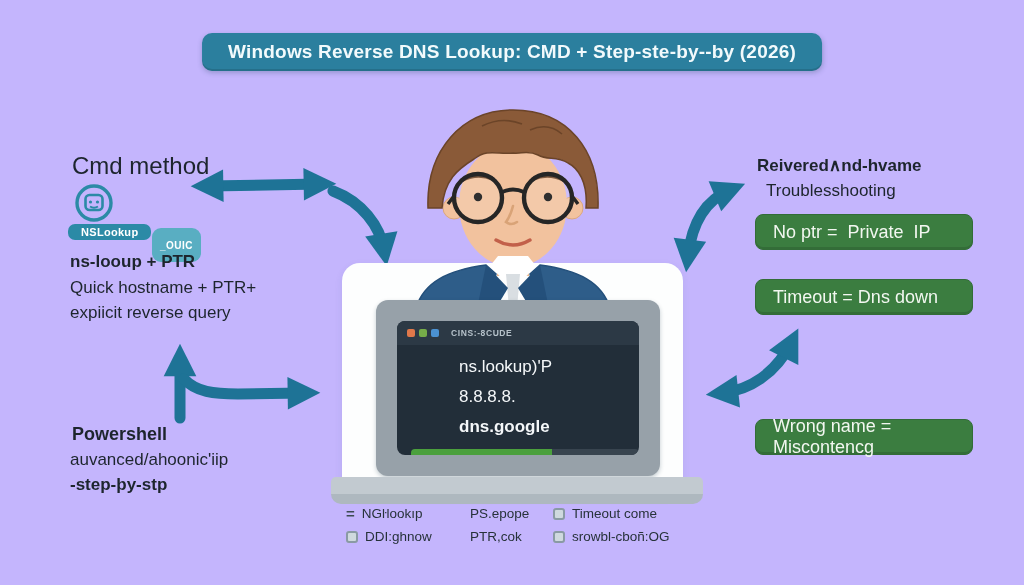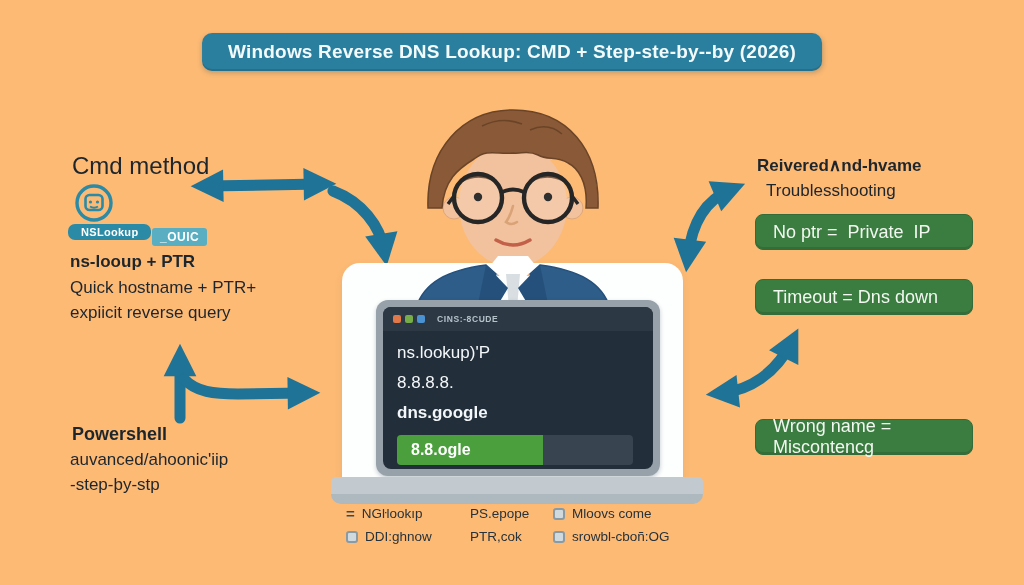--- a/index.html
+++ b/index.html
@@ -1,53 +1,53 @@
 <!DOCTYPE html>
 <html><head>
 <meta charset="utf-8">
 <style>
   html,body{margin:0;padding:0;}
-  .canvas{position:relative;width:1024px;height:585px;background:#fdba74;overflow:hidden;
+  .canvas{position:relative;width:1024px;height:585px;background:#c4b5fd;overflow:hidden;
           font-family:"Liberation Sans",sans-serif;color:#1d252d;}
   .abs{position:absolute;}
 
   
   .banner{top:33px;left:50%;transform:translateX(-50%);background:#2b7f9e;color:#f2fafc;
           border-radius:10px;padding:8px 26px;font-size:19px;font-weight:bold;white-space:nowrap;
           box-shadow:0 2px 5px rgba(20,60,80,.25), inset 0 -2px 0 rgba(0,0,0,.12);letter-spacing:.2px;}
 
   
   .h-md{font-size:24px;font-weight:500;}
   .h-bold{font-size:18px;font-weight:bold;}
   .body-txt{font-size:17px;}
   .icon-circle{top:183px;left:74px;width:40px;height:40px;}
   .pill{background:#2b8aa6;color:#fff;border-radius:7px;font-weight:bold;display:inline-flex;
         align-items:center;justify-content:center;}
   .pill-main{top:224px;left:68px;height:16px;padding:0 13px;font-size:11px;letter-spacing:.3px;}
-  .pill-small{top:228px;left:152px;height:18px;padding:0 8px;font-size:12px;background:#59aec2;border-radius:3px;letter-spacing:.5px;}
+  .pill-small{top:228px;left:152px;height:18px;padding:8px 8px;font-size:10px;background:#59aec2;border-radius:9px;letter-spacing:.5px;}
 
   
   .gbadge{left:755px;width:218px;height:36px;background:#3b7d40;border:1px solid #336c38;border-radius:8px;
           color:#f2f7f0;font-size:18px;display:flex;align-items:center;padding-left:17px;box-sizing:border-box;
           white-space:pre-wrap;box-shadow:inset 0 -2px 0 rgba(0,0,0,.12);}
 
   
   .card{top:263px;left:342px;width:341px;height:232px;background:#fdfefe;border-radius:18px;
         box-shadow:0 3px 8px rgba(40,80,100,.08);}
   .laptop-frame{top:300px;left:376px;width:284px;height:176px;background:#97a1a9;border-radius:12px;
-                padding:7px;box-sizing:border-box;box-shadow:0 2px 4px rgba(20,50,70,.25);}
+                padding:21px;box-sizing:border-box;box-shadow:0 2px 4px rgba(20,50,70,.25);}
   .screen{width:100%;height:100%;background:#222e39;border-radius:8px;overflow:hidden;}
   .titlebar{height:24px;background:#2c3945;display:flex;align-items:center;padding-left:10px;}
   .dot{width:8px;height:8px;border-radius:2px;margin-right:4px;}
   .dot-orange{background:#e0784a;}
   .dot-green{background:#76ad49;}
   .dot-blue{background:#4b92d2;}
   .tb-label{font-size:8.5px;font-weight:bold;color:#b6c2ca;letter-spacing:.6px;margin-left:8px;}
   .term-body{padding:10px 0 0 14px;color:#f4f7f9;}
-  .tline{font-size:17px;height:30px;line-height:24px;}
+  .tline{font-size:17px;height:30px;line-height:24px;margin-left:48px;}
   .tline-bold{font-weight:bold;}
   .hl-row{display:flex;margin-top:4px;}
   .hl-green{width:146px;height:30px;background:#4ba03d;border-radius:4px 0 0 4px;color:#fff;
             font-size:16px;font-weight:bold;display:flex;align-items:center;padding-left:14px;box-sizing:border-box;}
   .hl-dark{width:90px;height:30px;background:#38444f;border-radius:0 4px 4px 0;}
   .base-top{top:477px;left:331px;width:372px;height:17px;background:#c2cad0;border-radius:5px 5px 0 0;}
   .base-lip{top:494px;left:331px;width:372px;height:10px;background:#aeb8bf;border-radius:0 0 12px 12px;}
 
   
   .legend-item{display:flex;align-items:center;gap:7px;font-size:13.5px;font-weight:500;color:#27323a;}
@@ -98,21 +98,21 @@
   <div class="pill pill-small abs">
     <span>_OUIC</span>
   </div>
 
   <div class="abs body-txt" style="top:252px;left:70px;font-weight:bold;">ns-looup + PTR</div>
   <div class="abs body-txt" style="top:278px;left:70px;">Quick hostname + PTR+</div>
   <div class="abs body-txt" style="top:303px;left:70px;">expiicit reverse query</div>
 
   <div class="abs h-bold" style="top:424px;left:72px;">Powershell</div>
   <div class="abs body-txt" style="top:450px;left:70px;">auvanced/ahoonic'iip</div>
-  <div class="abs body-txt" style="top:475px;left:70px;">-step-þy-stp</div>
+  <div class="abs body-txt" style="top:475px;left:70px;font-weight:bold;">-step-þy-stp</div>
 
   <div class="abs" style="top:155px;left:757px;font-size:17px;font-weight:bold;">Reivered∧nd-hvame</div>
   <div class="abs" style="top:181px;left:766px;font-size:17px;">Troublesshooting</div>
 
   <div class="gbadge abs" style="top:214px;">
     <span>No ptr =  Private  IP</span>
   </div>
   <div class="gbadge abs" style="top:262px;margin-top:17px;">
     <span>Timeout = Dns down</span>
   </div>
@@ -187,21 +187,21 @@
 
   <div class="legend-item abs" style="top:506px;left:346px;">
     <span class="eq-icon">=</span>
     <span>NGŀlookıp</span>
   </div>
   <div class="legend-item abs" style="top:506px;left:470px;">
     <span>PS.epope</span>
   </div>
   <div class="legend-item abs" style="top:506px;left:553px;">
     <span class="sq-icon"></span>
-    <span>Mloovs come</span>
+    <span>Timeout come</span>
   </div>
   <div class="legend-item abs" style="top:529px;left:346px;">
     <span class="sq-icon"></span>
     <span>DDI:ghnow</span>
   </div>
   <div class="legend-item abs" style="top:529px;left:470px;">
     <span>PTR,cok</span>
   </div>
   <div class="legend-item abs" style="top:529px;left:553px;">
     <span class="sq-icon"></span>

